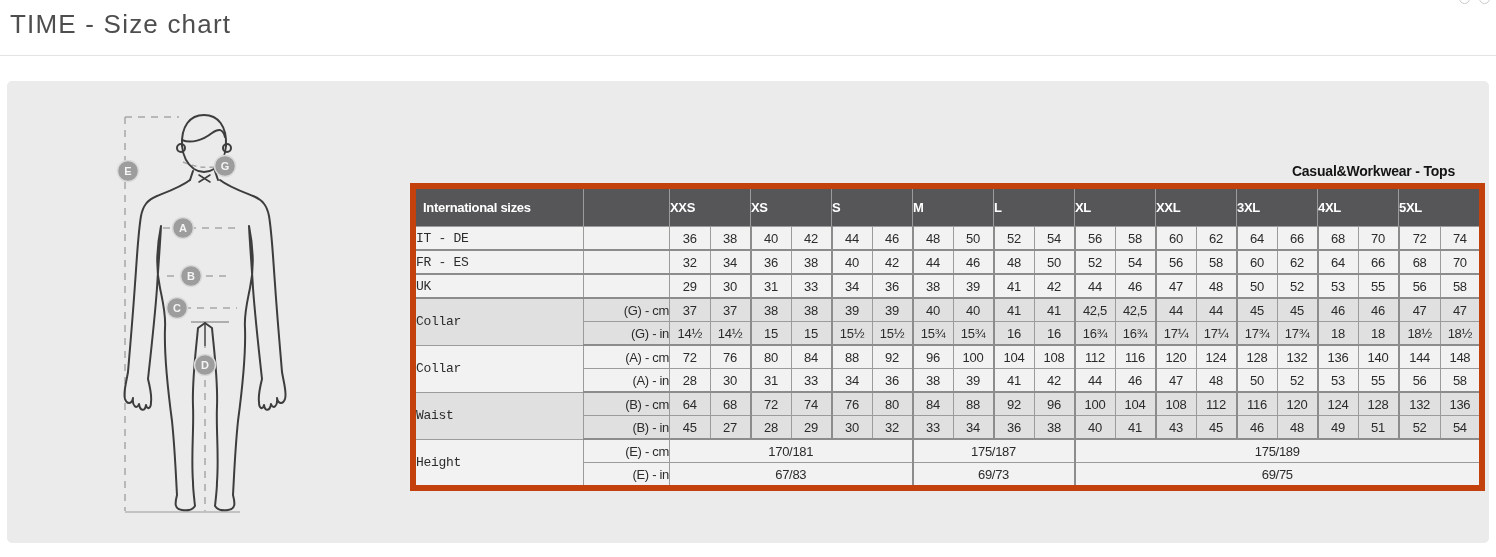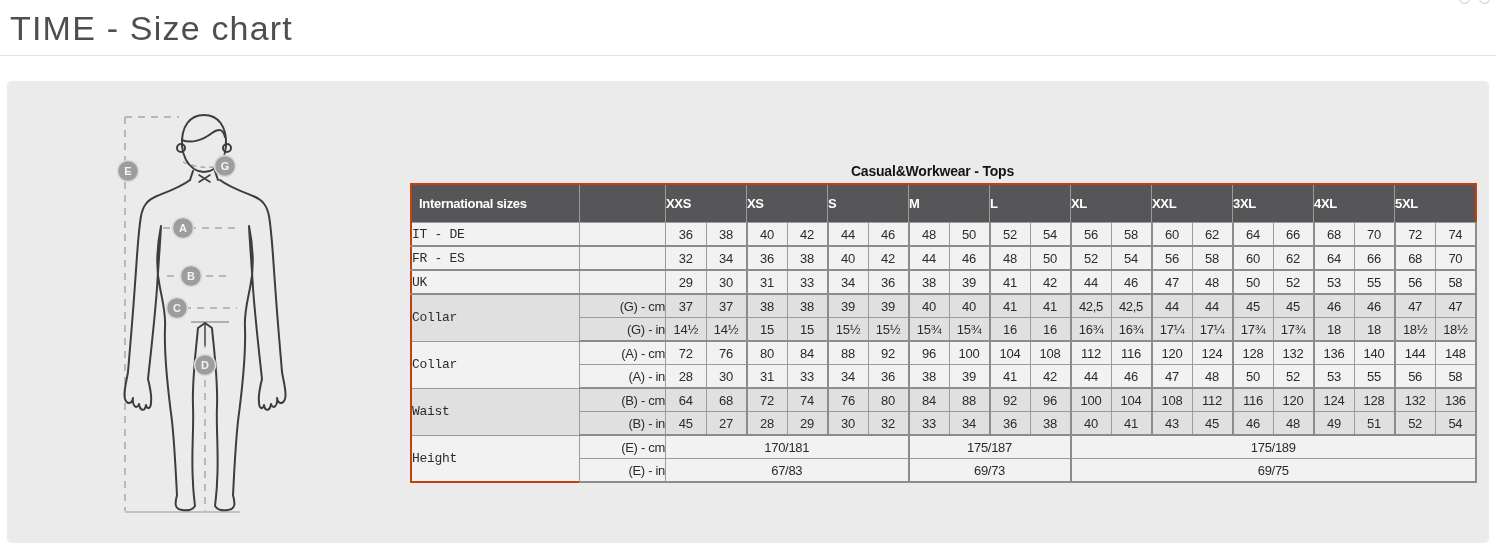--- a/index.html
+++ b/index.html
@@ -2,43 +2,43 @@
 <html><head>
 <meta charset="utf-8">
 <style>
   html,body{margin:0;padding:0;}
   body{
     width:1496px;height:557px;position:relative;overflow:hidden;
     background:#ffffff;font-family:"Liberation Sans",sans-serif;
   }
   .page-title{
     position:absolute;left:10px;top:9px;
-    font-size:34px;color:#4e4e4e;letter-spacing:1.2px;font-weight:400;
+    font-size:26px;color:#4e4e4e;letter-spacing:1.2px;font-weight:400;
   }
   .titlebar-icons{position:absolute;top:0;right:6px;height:6px;display:flex;gap:9px;opacity:.45;}
   .titlebar-icons .stub{width:11px;height:5px;overflow:hidden;position:relative;}
   .titlebar-icons .stub::before{
     content:"";position:absolute;top:-7px;left:0;width:9px;height:9px;
     border:1.5px solid #8a8a8a;border-radius:50%;
   }
   .divider{position:absolute;top:55px;left:0;width:1496px;height:1px;background:#e3e3e3;}
   .panel{
     position:absolute;left:7px;top:81px;width:1482px;height:462px;
     background:#ebebeb;border-radius:5px;
   }
   .figure-svg{position:absolute;left:88px;top:7px;}
   .table-wrap{position:absolute;left:403px;top:82px;width:1045px;}
   .table-title{
-    text-align:center;font-size:14px;font-weight:bold;color:#141414;
+    text-align:right;font-size:14px;font-weight:bold;color:#141414;
     margin:0 0 4px 0;letter-spacing:-0.2px;
   }
   table.size-table{
     border-collapse:collapse;table-layout:fixed;width:1045px;
     font-size:13px;color:#2b2b2b;letter-spacing:-0.3px;
-    border:2px solid #c2410c;
+    border:6px solid #c2410c;
   }
   .size-table th,.size-table td{
     border:1px solid #9b9b9b;height:22px;padding:0;
     overflow:hidden;white-space:nowrap;vertical-align:middle;
   }
   .size-table thead th{
     background:#565659;color:#ffffff;height:37px;font-weight:bold;font-size:13px;
   }
   .size-table th.corner{text-align:left;padding-left:7px;width:160px;}
   .size-table th.spacer{width:85px;}

